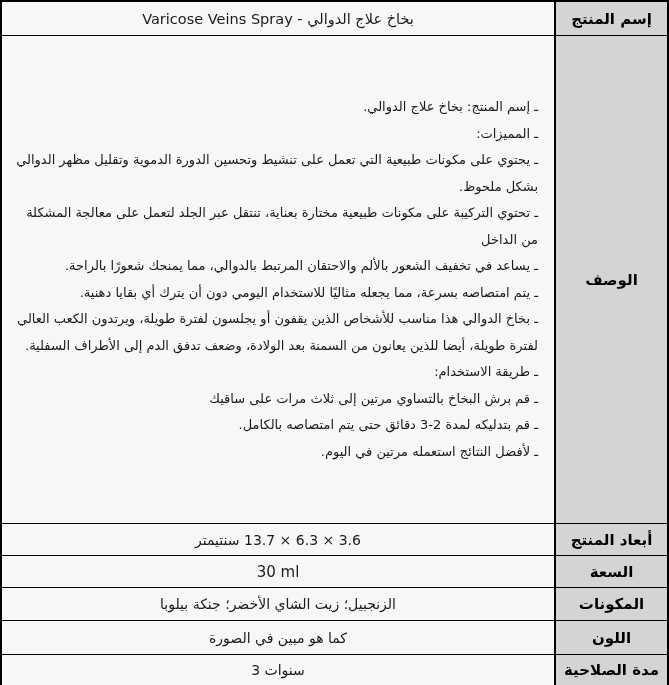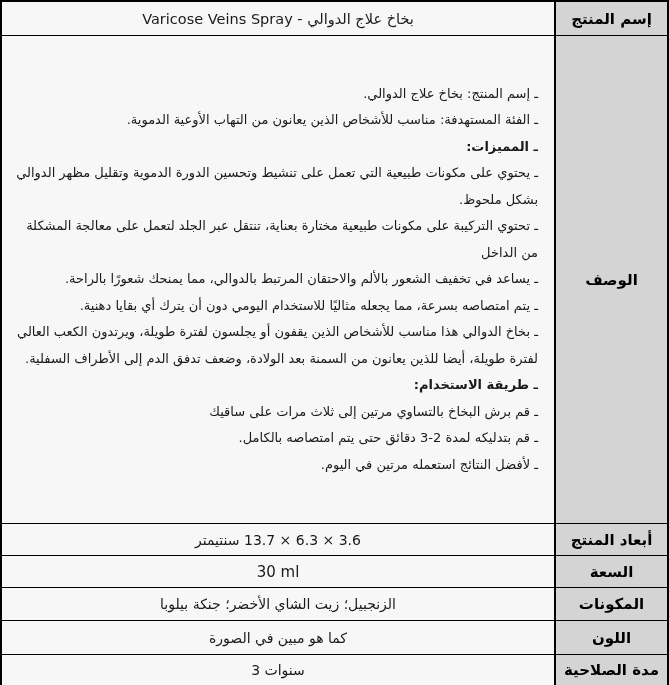--- a/index.html
+++ b/index.html
@@ -36,21 +36,21 @@
     font-size: 14px; text-align: right; padding: 2px 8px;
   }
   .row-name { height: 34px; }
   .row-name .value-cell { font-size: 14.5px; }
   .row-desc { height: 488px; }
   .row-desc .value-cell {
     flex-direction: column; align-items: stretch; justify-content: center;
     text-align: right; padding: 6px 16px 6px 14px;
   }
   .desc-line { font-size: 13px; line-height: 26.5px; }
-  .desc-line.bold { font-weight: bold; }
+  .desc-line.bold { font-weight: normal; }
   .row-dims { height: 32px; }
   .row-capacity { height: 32px; }
   .row-capacity .value-cell { font-size: 15px; }
   .row-ingredients { height: 33px; }
   .row-color { height: 34px; }
   .row-shelf { min-height: 30px; }
 </style>
 </head>
 <body>
 
@@ -58,21 +58,20 @@
 
   <div class="row row-name">
     <div class="label-cell">إسم المنتج</div>
     <div class="value-cell">بخاخ علاج الدوالي - Varicose Veins Spray</div>
   </div>
 
   <div class="row row-desc">
     <div class="label-cell">الوصف</div>
     <div class="value-cell">
       <div class="desc-line">ـ إسم المنتج: بخاخ علاج الدوالي.</div>
-      <div class="desc-line">ـ الفئة المستهدفة: مناسب للأشخاص الذين يعانون من التهاب الأوعية الدموية.</div>
       <div class="desc-line bold">ـ المميزات:</div>
       <div class="desc-line">ـ يحتوي على مكونات طبيعية التي تعمل على تنشيط وتحسين الدورة الدموية وتقليل مظهر الدوالي بشكل ملحوظ.</div>
       <div class="desc-line">ـ تحتوي التركيبة على مكونات طبيعية مختارة بعناية، تنتقل عبر الجلد لتعمل على معالجة المشكلة من الداخل</div>
       <div class="desc-line">ـ يساعد في تخفيف الشعور بالألم والاحتقان المرتبط بالدوالي، مما يمنحك شعورًا بالراحة.</div>
       <div class="desc-line">ـ يتم امتصاصه بسرعة، مما يجعله مثاليًا للاستخدام اليومي دون أن يترك أي بقايا دهنية.</div>
       <div class="desc-line">ـ بخاخ الدوالي هذا مناسب للأشخاص الذين يقفون أو يجلسون لفترة طويلة، ويرتدون الكعب العالي لفترة طويلة، أيضا للذين يعانون من السمنة بعد الولادة، وضعف تدفق الدم إلى الأطراف السفلية.</div>
       <div class="desc-line bold">ـ طريقة الاستخدام:</div>
       <div class="desc-line">ـ قم برش البخاخ بالتساوي مرتين إلى ثلاث مرات على ساقيك</div>
       <div class="desc-line">ـ قم بتدليكه لمدة 2-3 دقائق حتى يتم امتصاصه بالكامل.</div>
       <div class="desc-line">ـ لأفضل النتائج استعمله مرتين في اليوم.</div>

